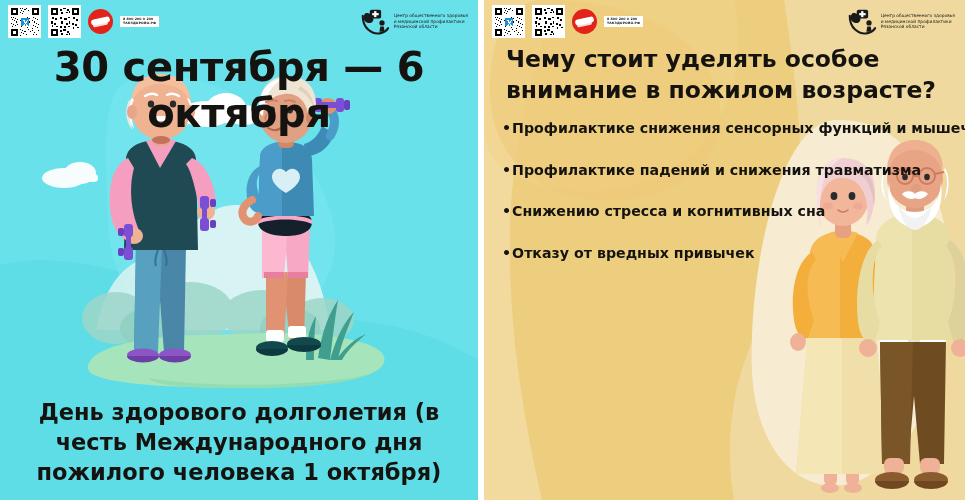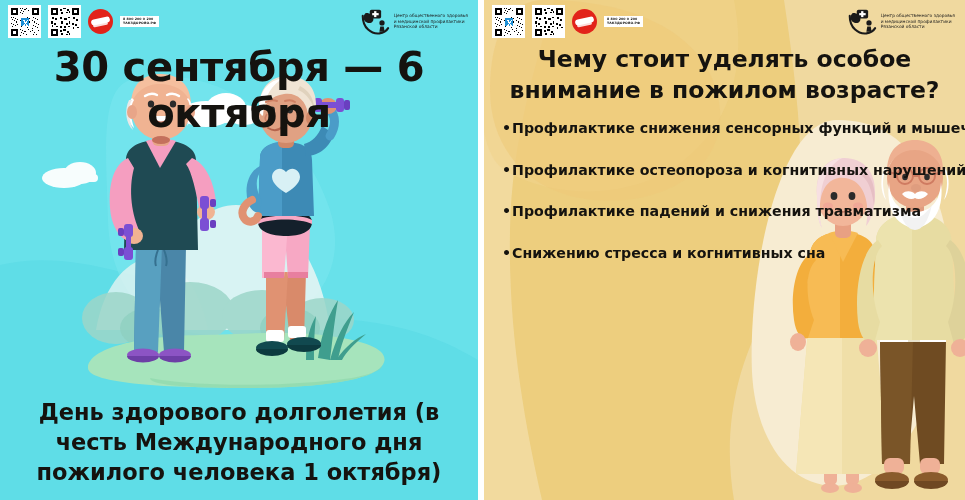--- a/index.html
+++ b/index.html
@@ -45,21 +45,21 @@
              font-size:40px; font-weight:bold; color:#15130f; letter-spacing:-0.3px;
              font-family:"DejaVu Sans","Liberation Sans",sans-serif; }
 
   .l-caption { position:absolute; bottom:12px; left:0; right:0; z-index:30; text-align:center;
                font-size:22.5px; font-weight:bold; color:#15130f; line-height:1.33;
                padding:0 9px; font-family:"DejaVu Sans","Liberation Sans",sans-serif; }
 
   
   .r-art { position:absolute; inset:0; z-index:1; }
 
-  .r-title { position:absolute; top:44px; left:0; right:0; z-index:30; text-align:center;
+  .r-title { position:absolute; top:44px; left:0; right:0; z-index:30; text-align:left;
              font-size:23.5px; font-weight:bold; color:#15130f; line-height:1.32;
              padding:0 22px; font-family:"DejaVu Sans","Liberation Sans",sans-serif; }
 
   .r-list { position:absolute; top:120px; left:18px; right:6px; z-index:30; }
   .r-item { font-size:14.2px; font-weight:bold; color:#15130f; margin-bottom:25.5px;
             white-space:nowrap; font-family:"DejaVu Sans","Liberation Sans",sans-serif; }
   .r-item .b { margin-right:1px; }
 </style>
 </head>
 <body>
@@ -639,18 +639,18 @@
           <div>и медицинской профилактики</div>
           <div>Рязанской области</div>
         </div>
       </div>
     </div>
 
     <div class="r-title">Чему стоит уделять особое внимание в пожилом возрасте?</div>
 
     <div class="r-list">
       <div class="r-item"><span class="b">•</span><span>Профилактике снижения сенсорных функций и мышечной массы</span></div>
-      <div class="r-item"><span class="b">•</span><span>Профилактике остеопороза и когнитивных нарушений</span></div>
       <div class="r-item"><span class="b">•</span><span>Профилактике падений и снижения травматизма</span></div>
       <div class="r-item"><span class="b">•</span><span>Снижению стресса и когнитивных сна</span></div>
+      <div class="r-item"><span class="b">•</span><span>Отказу от вредных привычек</span></div>
     </div>
   </div>
 </div>
 
 </body></html>

